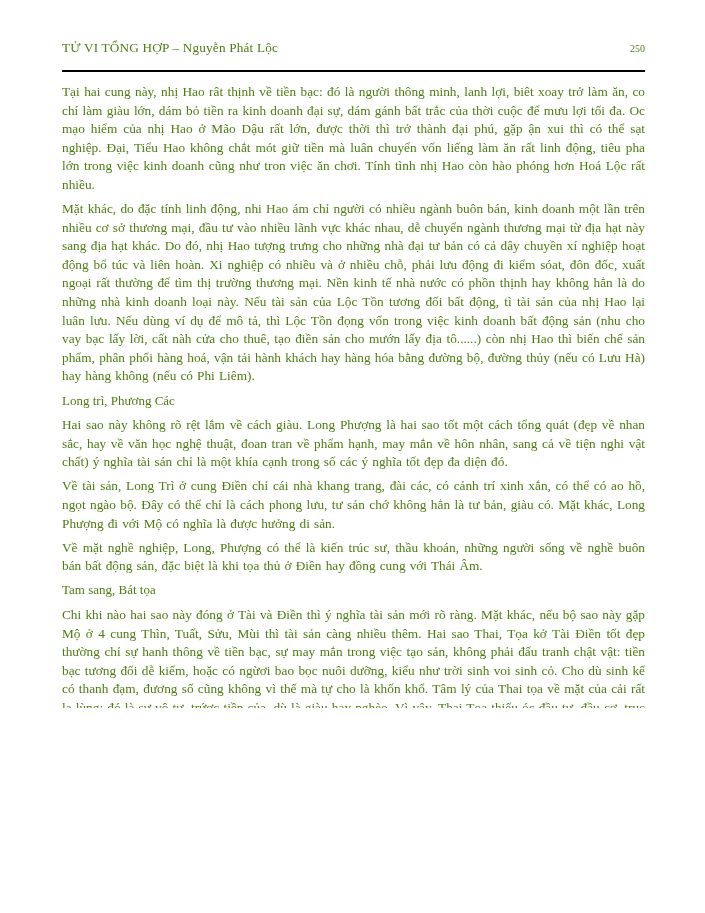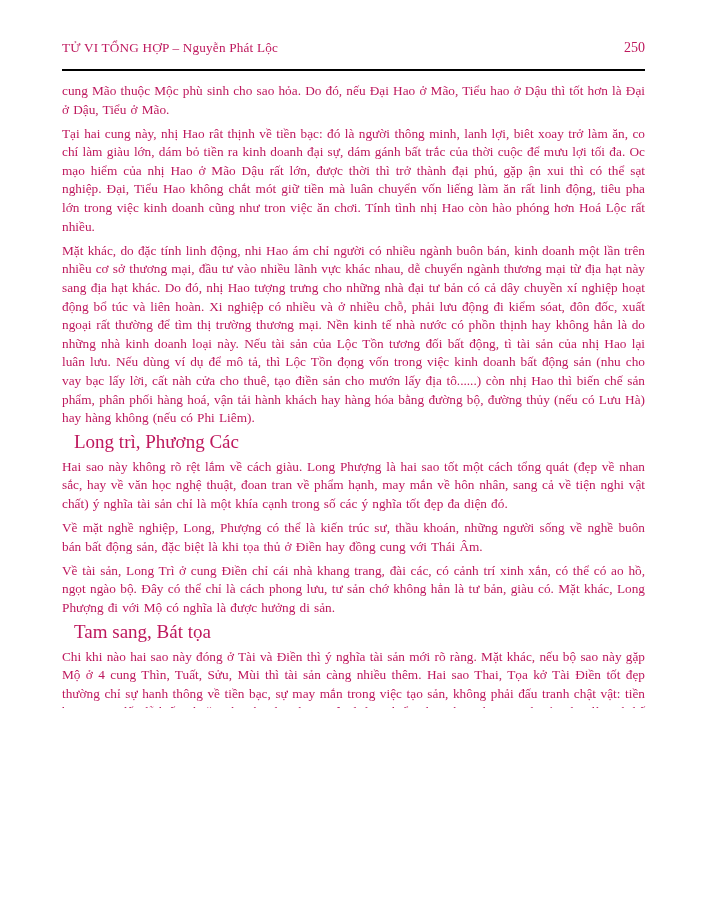--- a/index.html
+++ b/index.html
@@ -8,80 +8,79 @@
     background: #ffffff;
   }
   .page {
     position: relative;
     width: 705px;
     height: 708px;
     background: #ffffff;
     box-sizing: border-box;
     padding: 40px 60px 9px 62px;
     font-family: "Liberation Serif", "DejaVu Serif", serif;
-    color: #be185d;
+    color: #4d7c0f;
     overflow: hidden;
   }
   .page-header {
     display: flex;
     justify-content: space-between;
     align-items: baseline;
     font-size: 13.2px;
     line-height: 16px;
     margin-bottom: 13px;
   }
   .header-title { letter-spacing: 0.2px; }
-  .page-number { font-size: 14px; }
+  .page-number { font-size: 10px; }
   .header-rule {
     border: 0;
     border-top: 2.6px solid #000000;
     margin: 0 0 11px 0;
   }
   .doc-body { }
   .para {
     font-size: 13.3px;
     line-height: 18.6px;
     text-align: justify;
     margin: 0 0 5.5px 0;
     word-spacing: 0.06em;
   }
   .heading {
-    font-size: 19px;
+    font-size: 13px;
     line-height: 18.6px;
     text-align: left;
-    margin: 2px 0 6px 12px;
+    margin: 2px 0 6px 0;
   }
 </style>
 </head>
 <body>
 
 <div class="page">
 
   <div class="page-header">
     <span class="header-title">TỬ VI TỔNG HỢP – Nguyễn Phát Lộc</span>
     <span class="page-number">250</span>
   </div>
 
   <hr class="header-rule">
 
   <div class="doc-body">
 
-    <p class="para">cung Mão thuộc Mộc phù sinh cho sao hỏa. Do đó, nếu Đại Hao ở Mão, Tiểu hao ở Dậu thì tốt hơn là Đại ở Dậu, Tiểu ở Mão.</p>
 
     <p class="para">Tại hai cung này, nhị Hao rât thịnh về tiền bạc: đó là người thông minh, lanh lợi, biêt xoay trở làm ăn, co chí làm giàu lớn, dám bỏ tiền ra kinh doanh đại sự, dám gánh bất trắc của thời cuộc để mưu lợi tối đa. Oc mạo hiểm của nhị Hao ở Mão Dậu rất lớn, được thời thì trở thành đại phú, gặp ận xui thì có thể sạt nghiệp. Đại, Tiểu Hao không chắt mót giữ tiền mà luân chuyển vốn liếng làm ăn rất linh động, tiêu pha lớn trong việc kinh doanh cũng như tron việc ăn chơi. Tính tình nhị Hao còn hào phóng hơn Hoá Lộc rất nhiều.</p>
 
     <p class="para">Mặt khác, do đặc tính linh động, nhi Hao ám chỉ  người có nhiều ngành buôn bán, kinh doanh một lần trên nhiều cơ sở thương mại, đầu tư vào nhiều lãnh vực khác nhau, dễ chuyển ngành thương mại từ địa hạt này sang địa hạt khác. Do đó, nhị Hao tượng trưng cho những nhà đại tư bản có cả dây chuyền xí nghiệp hoạt động bổ túc và liên hoàn. Xi nghiệp có nhiều và ở nhiều chỗ, phải lưu động đi kiểm sóat, đôn đốc, xuất ngoại rất thường để tìm thị trường thương mại. Nền kinh  tế nhà nước có phồn thịnh hay không hẳn là do những nhà kinh doanh loại này. Nếu tài sản của Lộc Tồn tương đối bất động, tì tài sản của nhị Hao lại luân lưu. Nếu dùng ví dụ để mô tả, thì Lộc Tồn đọng vốn trong việc kinh doanh bất động sản (nhu cho vay bạc lấy lời, cất nàh cửa cho thuê, tạo điền sản cho mướn lấy địa tô......) còn nhị Hao thì biến chế sản phẩm, phân phối hàng hoá, vận tải hành khách hay hàng hóa bằng đường bộ, đường thủy (nếu có Lưu Hà) hay hàng không (nếu có Phi Liêm).</p>
 
     <p class="heading">Long trì, Phương Các</p>
 
     <p class="para">Hai sao này không rõ rệt lắm về cách giàu. Long Phượng là hai sao tốt một cách tổng quát (đẹp về nhan sắc, hay về văn học nghệ thuật, đoan tran về phẩm hạnh, may mắn về hôn nhân, sang cả về tiện nghi vật chất) ý nghĩa tài sản chỉ là một khía cạnh trong số các ý nghĩa tốt đẹp đa diện đó.</p>
 
+    <p class="para">Về tài sản, Long Trì ở cung Điền chỉ cái nhà khang trang, đài các, có cảnh trí xinh xắn, có thể có ao hồ, ngọt ngào bộ. Đây có thể chỉ là cách phong lưu, tư sản chớ không hẳn là tư bản, giàu có. Mặt khác, Long Phượng đi với Mộ có nghĩa là được hưởng di sản.</p>
+
     <p class="para">Về mặt nghề nghiệp, Long, Phượng có thể là kiến trúc sư, thầu khoán, những người sống về nghề buôn bán bất động sản, đặc biệt là khi tọa thủ ở Điền hay đồng cung với Thái Âm.</p>
-
-    <p class="para">Về tài sản, Long Trì ở cung Điền chỉ cái nhà khang trang, đài các, có cảnh trí xinh xắn, có thể có ao hồ, ngọt ngào bộ. Đây có thể chỉ là cách phong lưu, tư sản chớ không hẳn là tư bản, giàu có. Mặt khác, Long Phượng đi với Mộ có nghĩa là được hưởng di sản.</p>
 
     <p class="heading">Tam sang, Bát tọa</p>
 
     <p class="para">Chi khi nào hai sao này đóng ở Tài và Điền thì ý nghĩa tài sản mới rõ ràng. Mặt khác, nếu bộ sao này gặp Mộ ở 4 cung Thìn, Tuất, Sửu, Mùi thì tài sản càng nhiều thêm. Hai sao Thai, Tọa kở Tài Điền tốt đẹp thường chỉ sự hanh thông về tiền bạc, sự may mắn trong việc tạo sản, không phải đấu tranh chật vật: tiền bạc tương đối dễ kiếm, hoặc có ngừơi bao bọc nuôi dưỡng, kiểu như trời sinh voi sinh cỏ. Cho dù sinh kế có thanh đạm, đương số cũng không vì thế mà tự cho là khốn khổ. Tâm lý của Thai tọa về mặt của cải rất lạ lùng: đó là sự vô tư, trứơc tiền của, dù là giàu hay nghèo. Vì vậy, Thai Tọa thiếu óc đầu tư, đầu cơ, trục lợi của con buôn.</p>
 
     <p class="heading">Thiên Tiểu, Thiên hư ở Tý, Ngọ</p>
 
   </div>
 </div>
 

